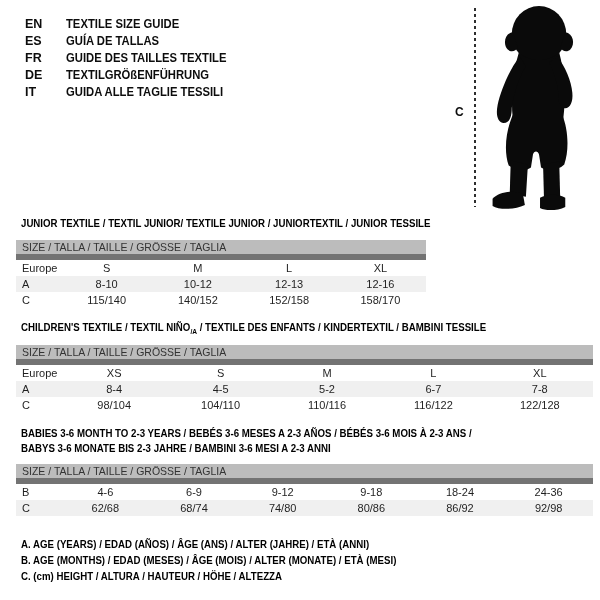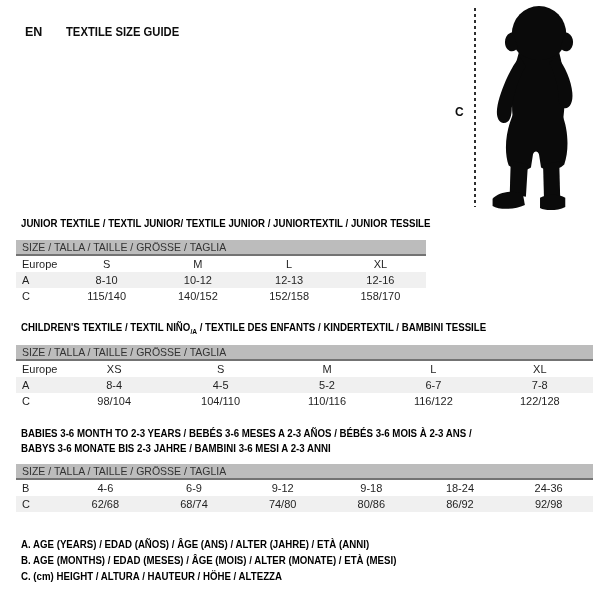--- a/index.html
+++ b/index.html
@@ -2,21 +2,21 @@
 <html style="--band-bg: #bcbcbc; --shaded-row: #f0f0f0; --silhouette: #0a0a0a; --text: #1a1a1a;"><head>
 <meta charset="utf-8">
 <style>
   html,body { margin:0; padding:0; background:#fff; }
   .page {
     position:relative; width:600px; height:600px; background:#fff;
     font-family:"Liberation Sans", sans-serif; color:#1a1a1a; overflow:hidden;
   }
 
   
-  .lang-block { position:absolute; left:25px; top:15px;margin-top:8px; }
+  .lang-block { position:absolute; left:25px; top:15px; }
   .lang-row { display:flex; height:17px; align-items:center; }
   .lang-code, .lang-label {
     font-weight:bold; font-size:12.5px; color:#0d0d0d; white-space:nowrap;
   }
   .lang-code { width:41px; flex:0 0 41px; }
   .lang-label { transform:scaleX(0.9); transform-origin:left center; }
 
   
   .dash-line {
     position:absolute; left:474px; top:8px; width:2px; height:199px;
@@ -38,38 +38,54 @@
   
   .size-table {
     position:absolute; left:16px; border-collapse:collapse; table-layout:fixed;
     font-size:11px; color:#1f1f1f;
   }
   .size-table.t-junior { width:410px; }
   .size-table.t-children, .size-table.t-babies { width:577px; }
   .size-table th.band {
     background:var(--band-bg, #bcbcbc); color:#333; font-weight:normal;
     font-size:10.5px; text-align:left; height:14px; padding:0 0 0 6px;
-    border-bottom:2px solid #737373;
+    border-bottom:6px solid #737373;
   }
   .size-table td { height:16px; padding:0; text-align:center; vertical-align:middle; }
   .size-table td.lbl { text-align:left; padding-left:6px; }
   .size-table tbody tr:nth-child(even) td { background:var(--shaded-row, #f0f0f0); }
 
   .footnotes { position:absolute; left:0; top:537px; width:600px; }
   .footnote-line { position:static; display:block; height:16px; }
 </style>
 </head>
 <body>
 
 <div class="page">
 
   <div class="lang-block">
     <div class="lang-row">
       <span class="lang-code">EN</span>
       <span class="lang-label">TEXTILE SIZE GUIDE</span>
+    </div>
+    <div class="lang-row">
+      <span class="lang-code">ES</span>
+      <span class="lang-label">GUÍA DE TALLAS</span>
+    </div>
+    <div class="lang-row">
+      <span class="lang-code">FR</span>
+      <span class="lang-label">GUIDE DES TAILLES TEXTILE</span>
+    </div>
+    <div class="lang-row">
+      <span class="lang-code">DE</span>
+      <span class="lang-label">TEXTILGRÖßENFÜHRUNG</span>
+    </div>
+    <div class="lang-row">
+      <span class="lang-code">IT</span>
+      <span class="lang-label">GUIDA ALLE TAGLIE TESSILI</span>
     </div>
   </div>
 
   <span class="height-marker">C</span>
   <div class="dash-line"></div>
   <svg class="baby-svg" width="116" height="212" viewBox="0 0 110 210" aria-hidden="true">
     <g fill="#0a0a0a">
       <ellipse cx="57" cy="30" rx="27" ry="28"></ellipse>
       <path d="M31,28 C23,29 21,40 26,45 C29,48 34,47 36,43 Z"></path>
       <path d="M83,28 C91,29 93,40 88,45 C85,48 80,47 78,43 Z"></path>

